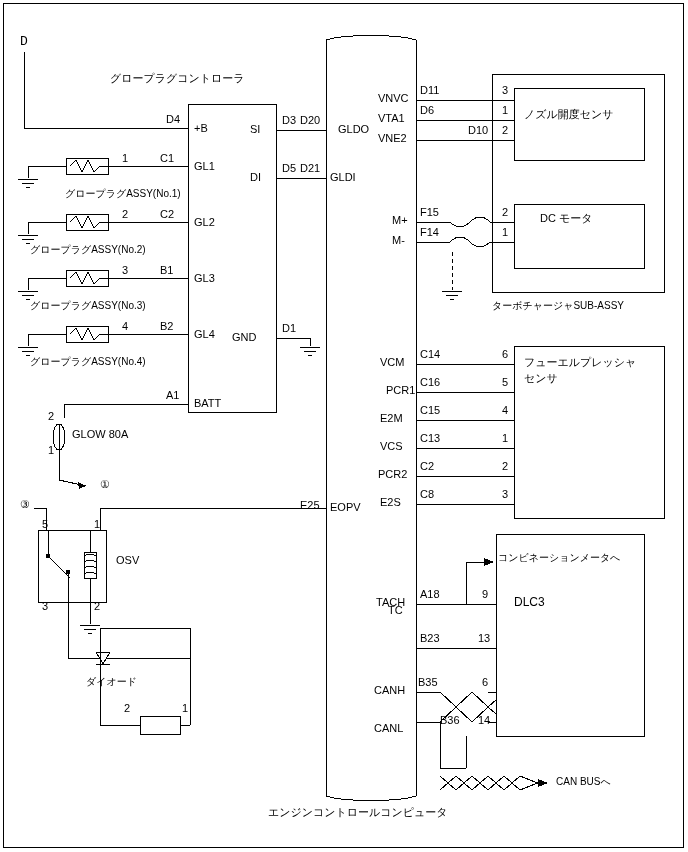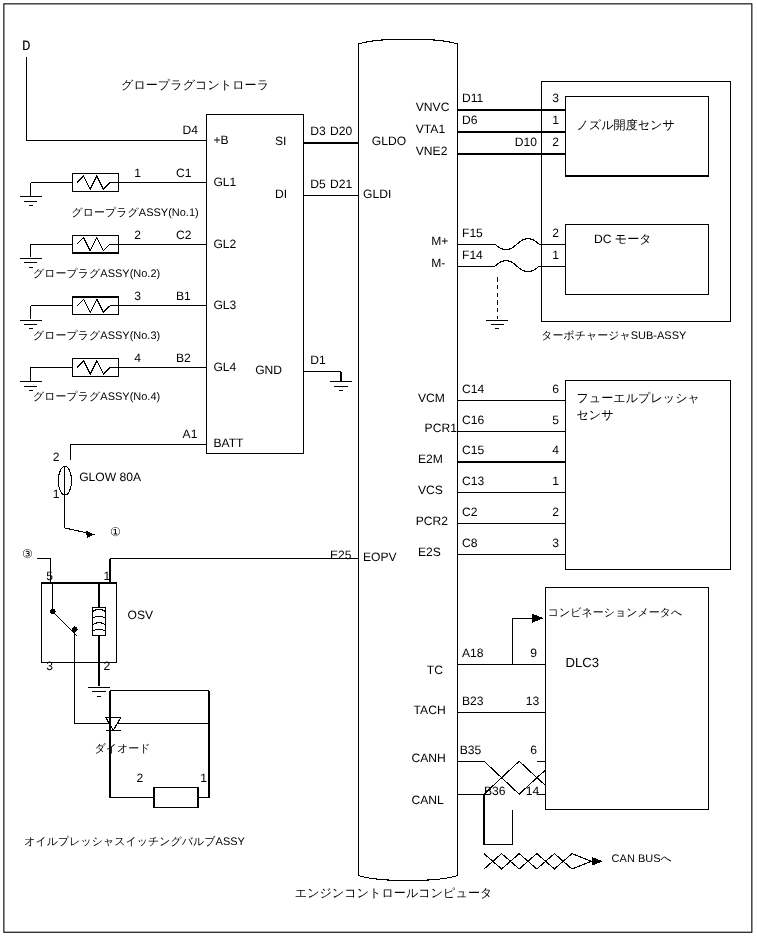--- a/index.html
+++ b/index.html
@@ -233,21 +233,20 @@
   <div class="lbl" style="left:20px;top:498px;">③</div>
   <div class="lbl" style="left:42px;top:518px;">5</div>
   <div class="lbl" style="left:94px;top:518px;">1</div>
   <div class="lbl" style="left:42px;top:600px;">3</div>
   <div class="lbl" style="left:94px;top:600px;">2</div>
   <div class="lbl" style="left:116px;top:554px;">OSV</div>
   <div class="lbl sm" style="left:86px;top:676px;">ダイオード</div>
 
   <div class="lbl" style="left:124px;top:702px;">2</div>
   <div class="lbl" style="left:182px;top:702px;">1</div>
-  <div class="lbl sm" style="left:22px;top:760px;">オイルプレッシャスイッチングバルブASSY</div>
 
   <div class="lbl" style="left:268px;top:806px;">エンジンコントロールコンピュータ</div>
 
   <div class="lbl" style="left:378px;top:92px;">VNVC</div>
   <div class="lbl" style="left:420px;top:84px;text-align:center;">D11</div>
   <div class="lbl" style="left:502px;top:84px;">3</div>
 
   <div class="lbl" style="left:378px;top:112px;">VTA1</div>
   <div class="lbl" style="left:420px;top:104px;">D6</div>
   <div class="lbl" style="left:502px;top:104px;">1</div>
@@ -288,21 +287,21 @@
   <div class="lbl" style="left:420px;top:460px;">C2</div>
   <div class="lbl" style="left:502px;top:460px;">2</div>
 
   <div class="lbl" style="left:380px;top:496px;">E2S</div>
   <div class="lbl" style="left:420px;top:488px;">C8</div>
   <div class="lbl" style="left:502px;top:488px;">3</div>
 
   <div class="lbl" style="left:524px;top:356px;">フューエルプレッシャ</div>
   <div class="lbl" style="left:524px;top:372px;">センサ</div>
 
-  <div class="lbl" style="left:376px;top:596px;margin-top:44px;">TACH</div>
+  <div class="lbl" style="left:376px;top:596px;">TACH</div>
   <div class="lbl" style="left:420px;top:588px;">A18</div>
   <div class="lbl" style="left:482px;top:588px;">9</div>
 
   <div class="lbl" style="left:388px;top:604px;">TC</div>
   <div class="lbl" style="left:420px;top:632px;">B23</div>
   <div class="lbl" style="left:478px;top:632px;">13</div>
 
   <div class="lbl" style="left:374px;top:684px;">CANH</div>
   <div class="lbl" style="left:418px;top:676px;">B35</div>
   <div class="lbl" style="left:482px;top:676px;">6</div>

